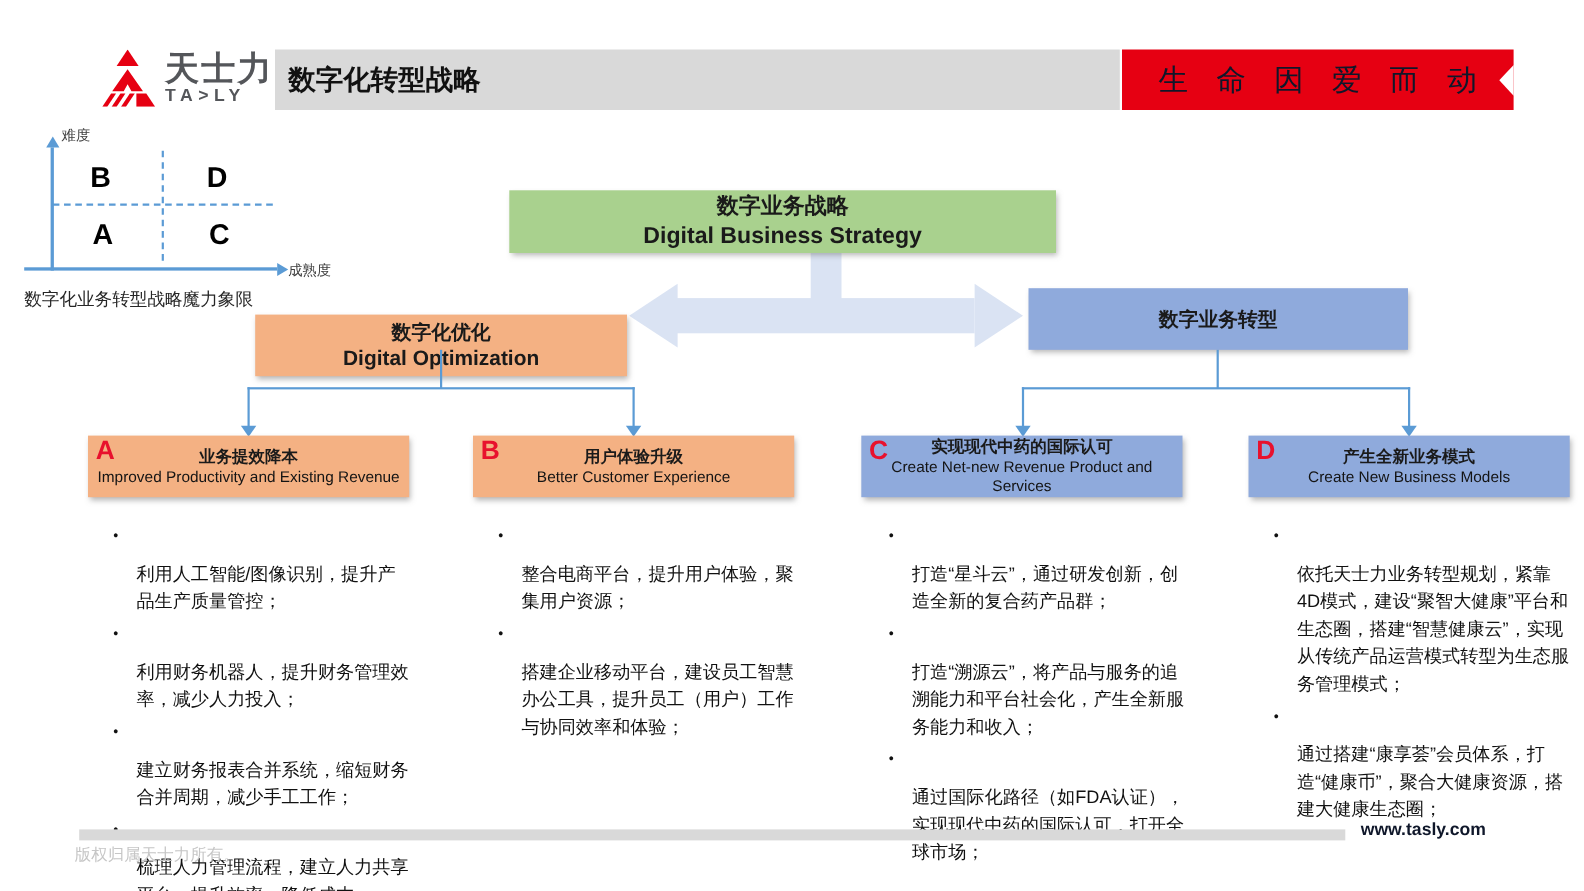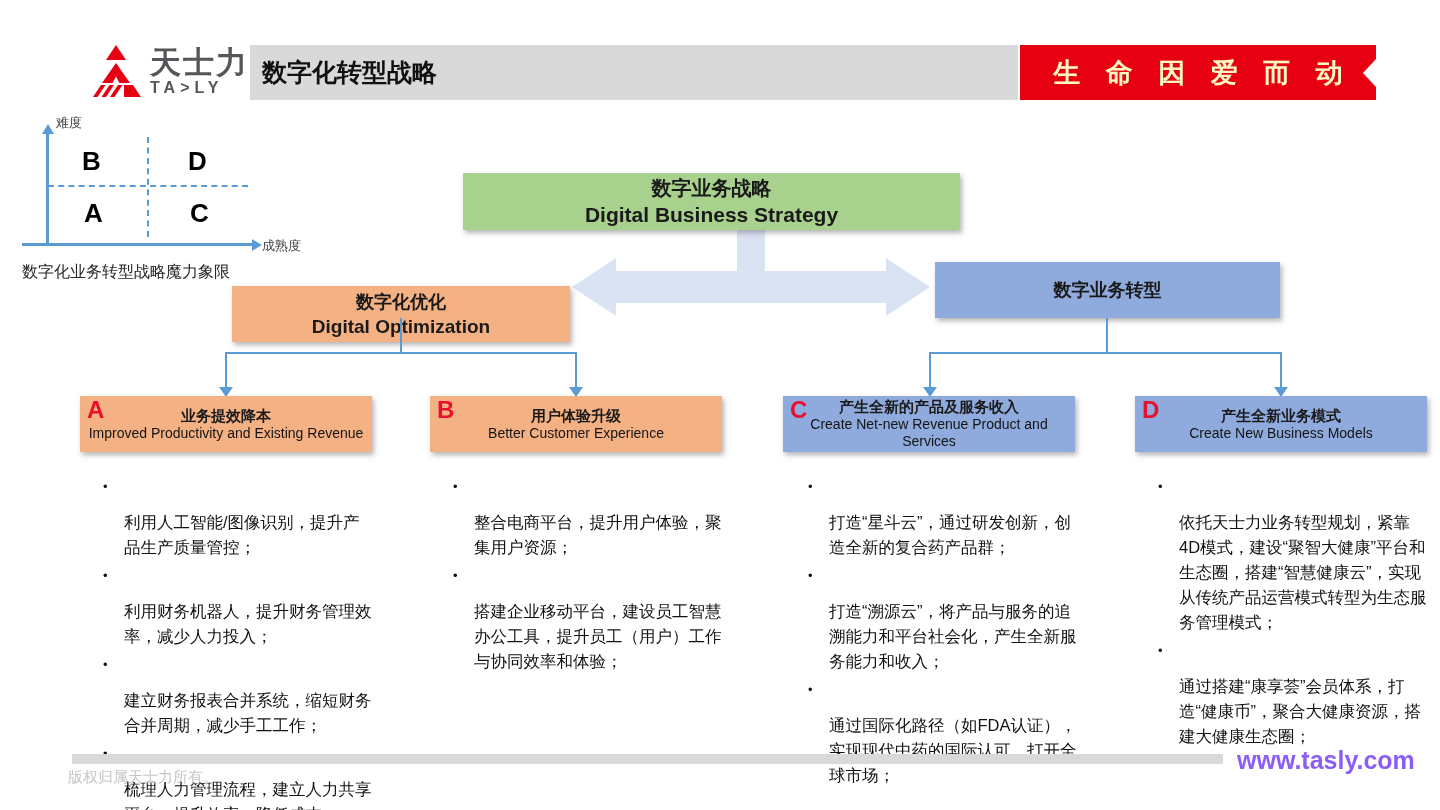--- a/index.html
+++ b/index.html
@@ -10,21 +10,21 @@
   .abs{position:absolute;}
 
   
   .logo-cn{font-size:31px;font-weight:700;color:#54565a;letter-spacing:2px;line-height:32px;}
   .logo-en{font-size:16px;font-weight:700;color:#54565a;letter-spacing:5px;line-height:18px;}
   .title-bar{left:250px;top:45px;width:768px;height:55px;background:#d9d9d9;
     display:flex;align-items:center;padding-left:12px;box-sizing:border-box;}
   .title-bar span{font-size:25px;font-weight:700;color:#111;}
   .banner{left:1020px;top:45px;width:356px;height:55px;background:#e60012;
     display:flex;align-items:center;justify-content:center;}
-  .banner span{color:#fef9c3;font-size:27px;font-weight:700;letter-spacing:9px;padding-left:9px;}
+  .banner span{color:#0f172a;font-size:27px;font-weight:400;letter-spacing:9px;padding-left:9px;}
   .notch{position:absolute;right:0;top:50%;transform:translateY(-50%);width:0;height:0;
     border-top:14px solid transparent;border-bottom:14px solid transparent;border-right:13px solid #fff;}
 
   
   .quad{left:20px;top:112px;width:300px;height:180px;}
   .q-line{position:absolute;background:#5b9bd5;}
   .q-dash-h{position:absolute;border-top:2px dashed #5b9bd5;height:0;}
   .q-dash-v{position:absolute;border-left:2px dashed #5b9bd5;width:0;}
   .q-arrow-up{position:absolute;width:0;height:0;border-left:6px solid transparent;
     border-right:6px solid transparent;border-bottom:10px solid #5b9bd5;}
@@ -67,21 +67,21 @@
   
   .blist{position:absolute;top:474px;}
   .bitem{display:flex;margin-bottom:3px;}
   .bitem .dot{flex:0 0 26px;width:26px;font-size:13px;line-height:25px;padding-left:5px;
     box-sizing:border-box;color:#111;}
   .bitem .btext{flex:1;font-size:16.5px;line-height:25px;color:#111;margin-top:36px;}
 
   
   .foot-bar{left:72px;top:754px;width:1151px;height:10px;background:#d9d9d9;}
   .foot-copy{left:68px;top:768px;font-size:15px;color:#c6c6c6;}
-  .foot-site{left:1237px;top:746px;font-size:25px;font-weight:600;color:#8b5cf6;}
+  .foot-site{left:1237px;top:746px;font-size:16px;font-weight:600;color:#0f172a;}
 </style>
 </head>
 <body>
 
 <div class="abs" style="left:0;top:0;width:1440px;height:810px;">
 
   <div class="abs" style="left:0;top:0;width:1440px;height:110px;">
     <svg class="abs" style="left:85px;top:45px;" width="62" height="52" viewBox="0 0 62 52">
       <polygon points="31,0 41,15 21,15" fill="#e60012"></polygon>
       <path d="M31,18 L45,38 L34.5,38 L31,31.5 L27.5,38 L17,38 Z" fill="#e60012"></path>
@@ -187,21 +187,21 @@
       <span class="btext">整合电商平台，提升用户体验，聚集用户资源；</span>
     </div>
     <div class="bitem">
       <span class="dot">•</span>
       <span class="btext">搭建企业移动平台，建设员工智慧办公工具，提升员工（用户）工作与协同效率和体验；</span>
     </div>
   </div>
 
   <div class="colbox blue" style="left:783px;width:292px;">
     <div class="letter">C</div>
-    <div class="t-cn">产生全新的产品及服务收入</div>
+    <div class="t-cn">实现现代中药的国际认可</div>
     <div class="t-en">Create Net-new Revenue Product and Services</div>
   </div>
   <div class="blist" style="left:803px;width:282px;">
     <div class="bitem">
       <span class="dot">•</span>
       <span class="btext">打造“星斗云”，通过研发创新，创造全新的复合药产品群；</span>
     </div>
     <div class="bitem">
       <span class="dot">•</span>
       <span class="btext">打造“溯源云”，将产品与服务的追溯能力和平台社会化，产生全新服务能力和收入；</span>

